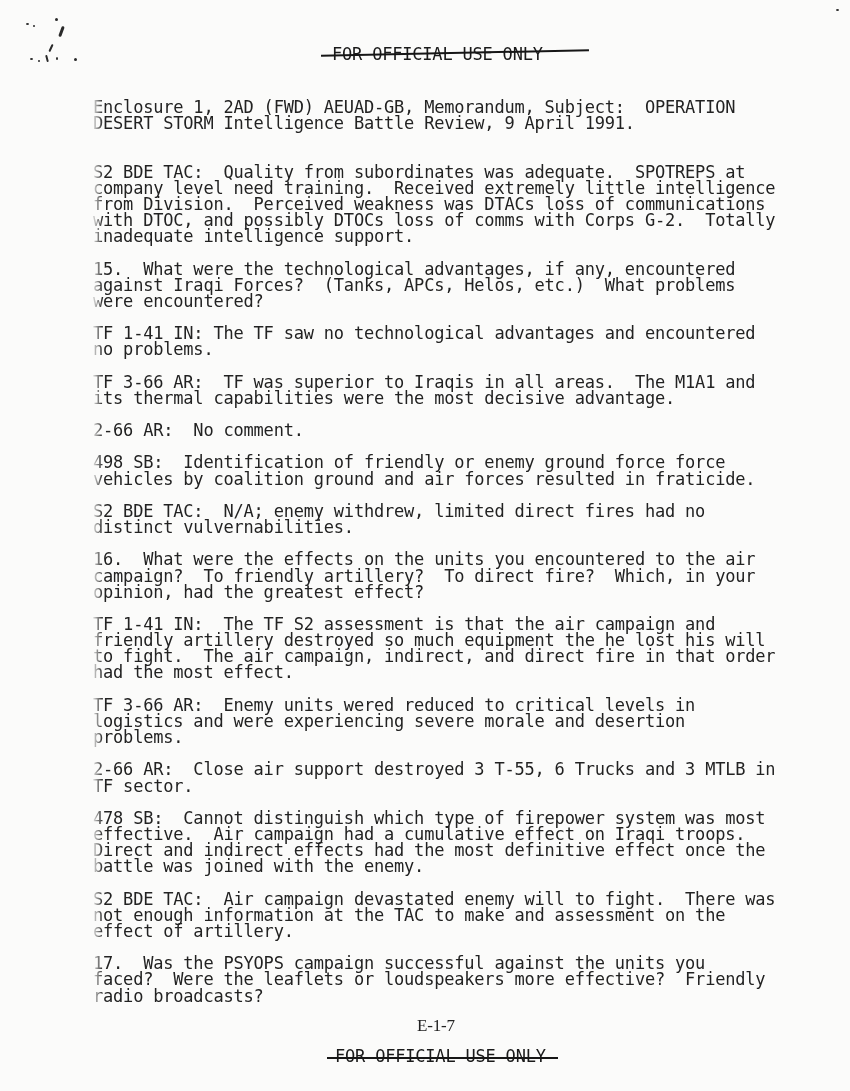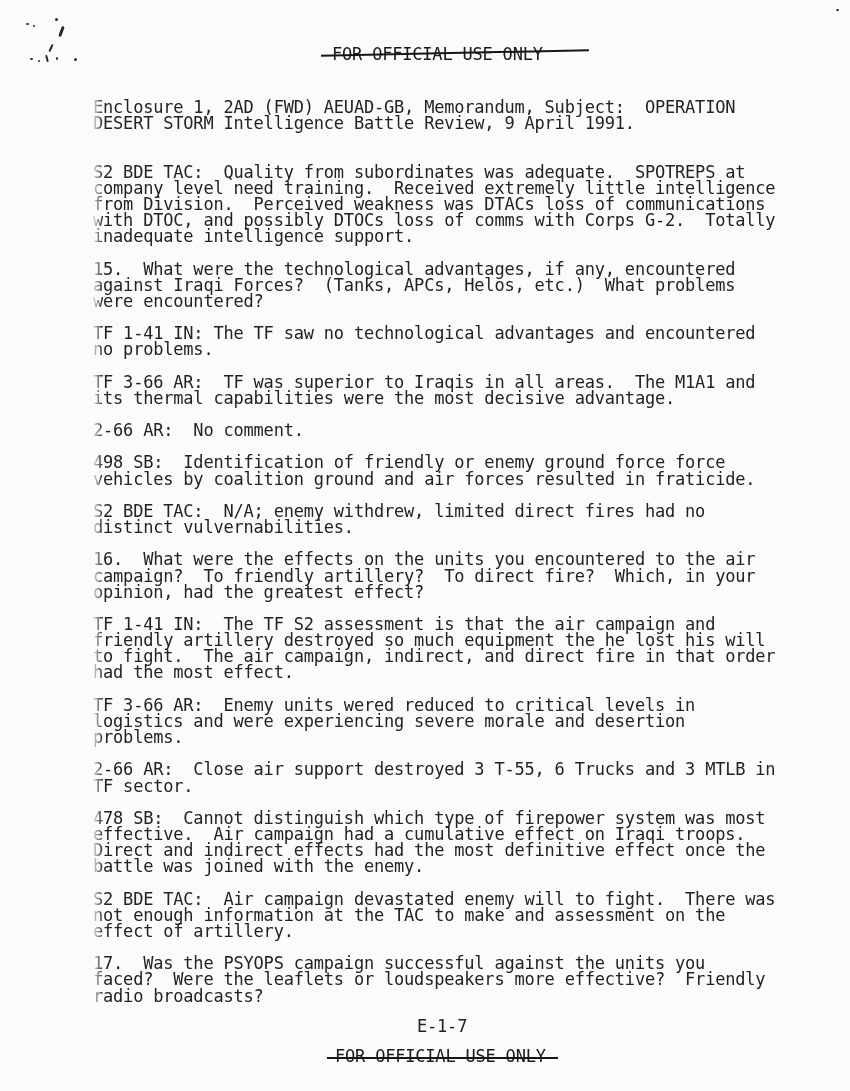--- a/index.html
+++ b/index.html
@@ -35,20 +35,21 @@
     position:absolute;
     height:2px;
     background:#161616;
   }
   .page-number{
     position:absolute;
     font-size:17px;
     color:#222;
     white-space:pre;
     letter-spacing:-0.2px;
+    font-family:Liberation Serif, serif;
   }
   
   .left-fade{
     position:absolute;
     left:82px;top:92px;
     width:21px;height:915px;
     background:linear-gradient(to right,
       rgba(251,251,250,1) 0%,
       rgba(251,251,250,0.96) 35%,
       rgba(251,251,250,0.75) 60%,

